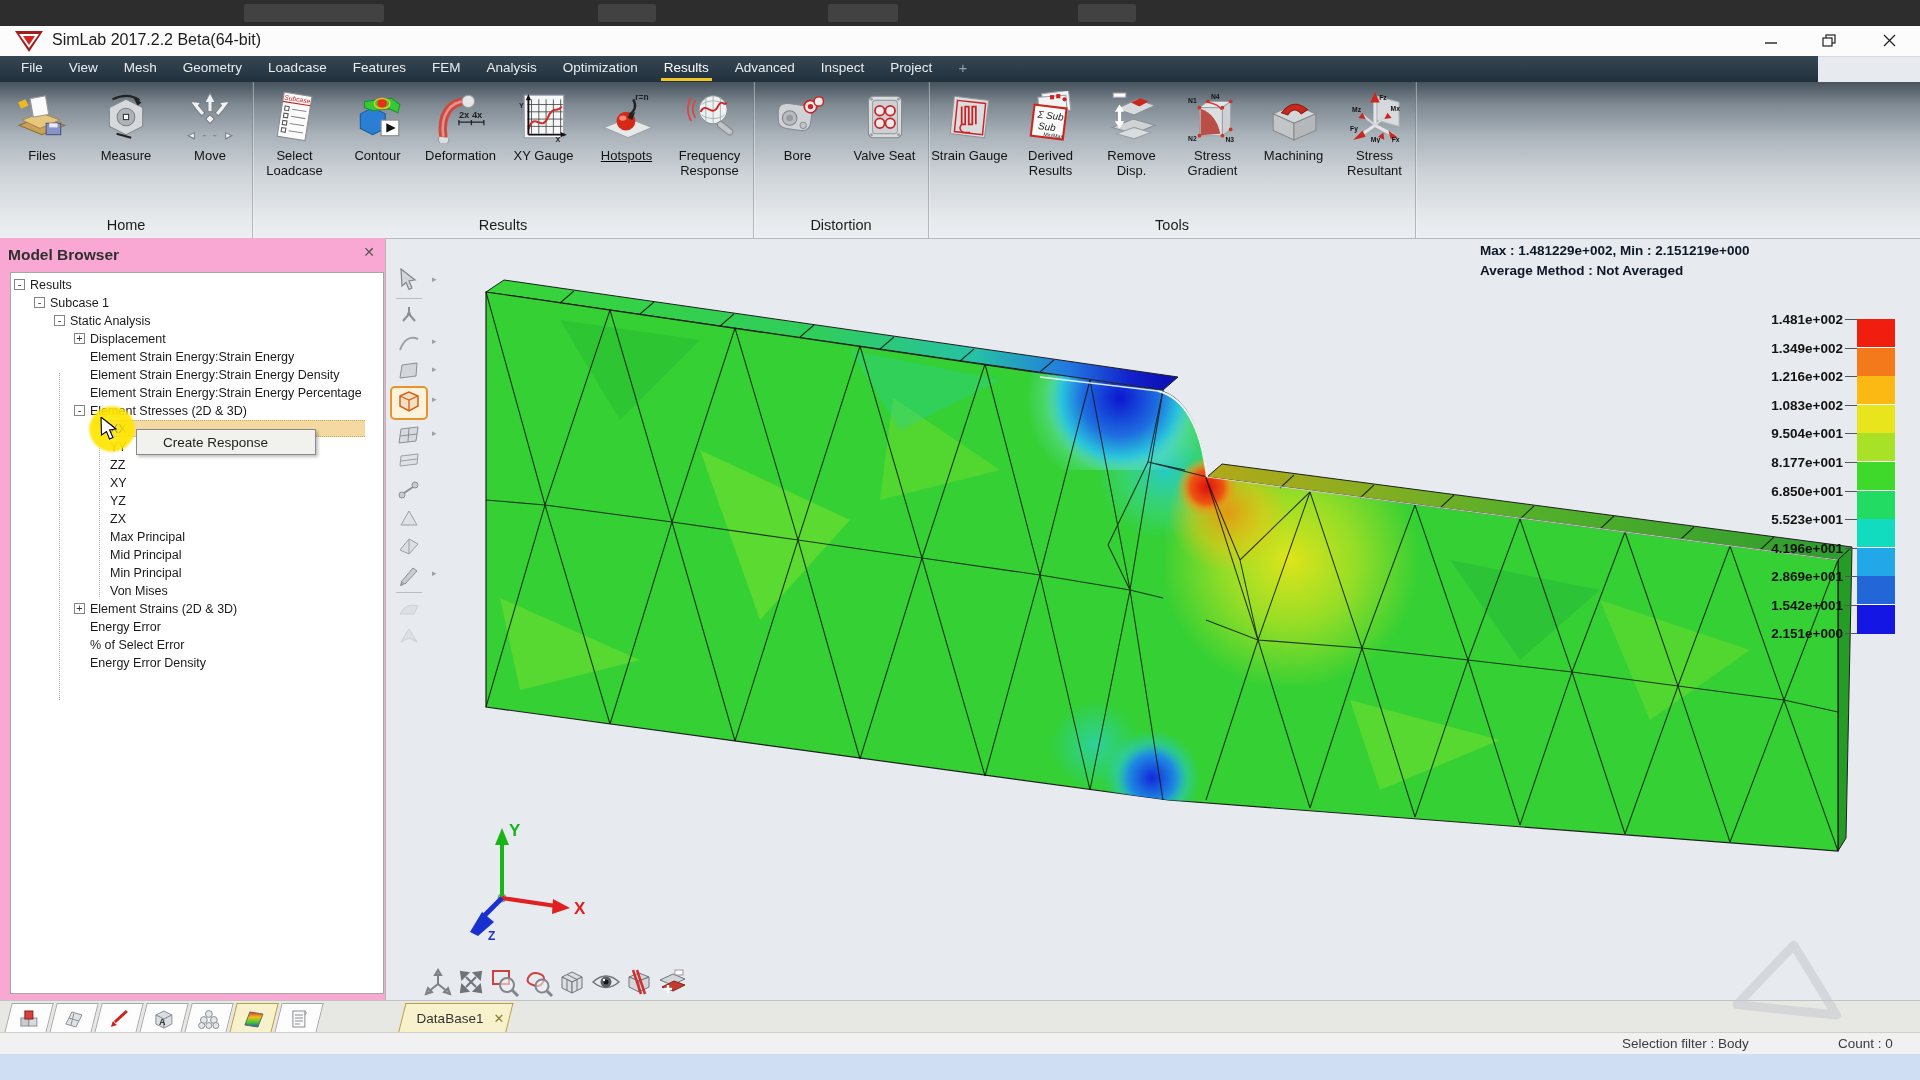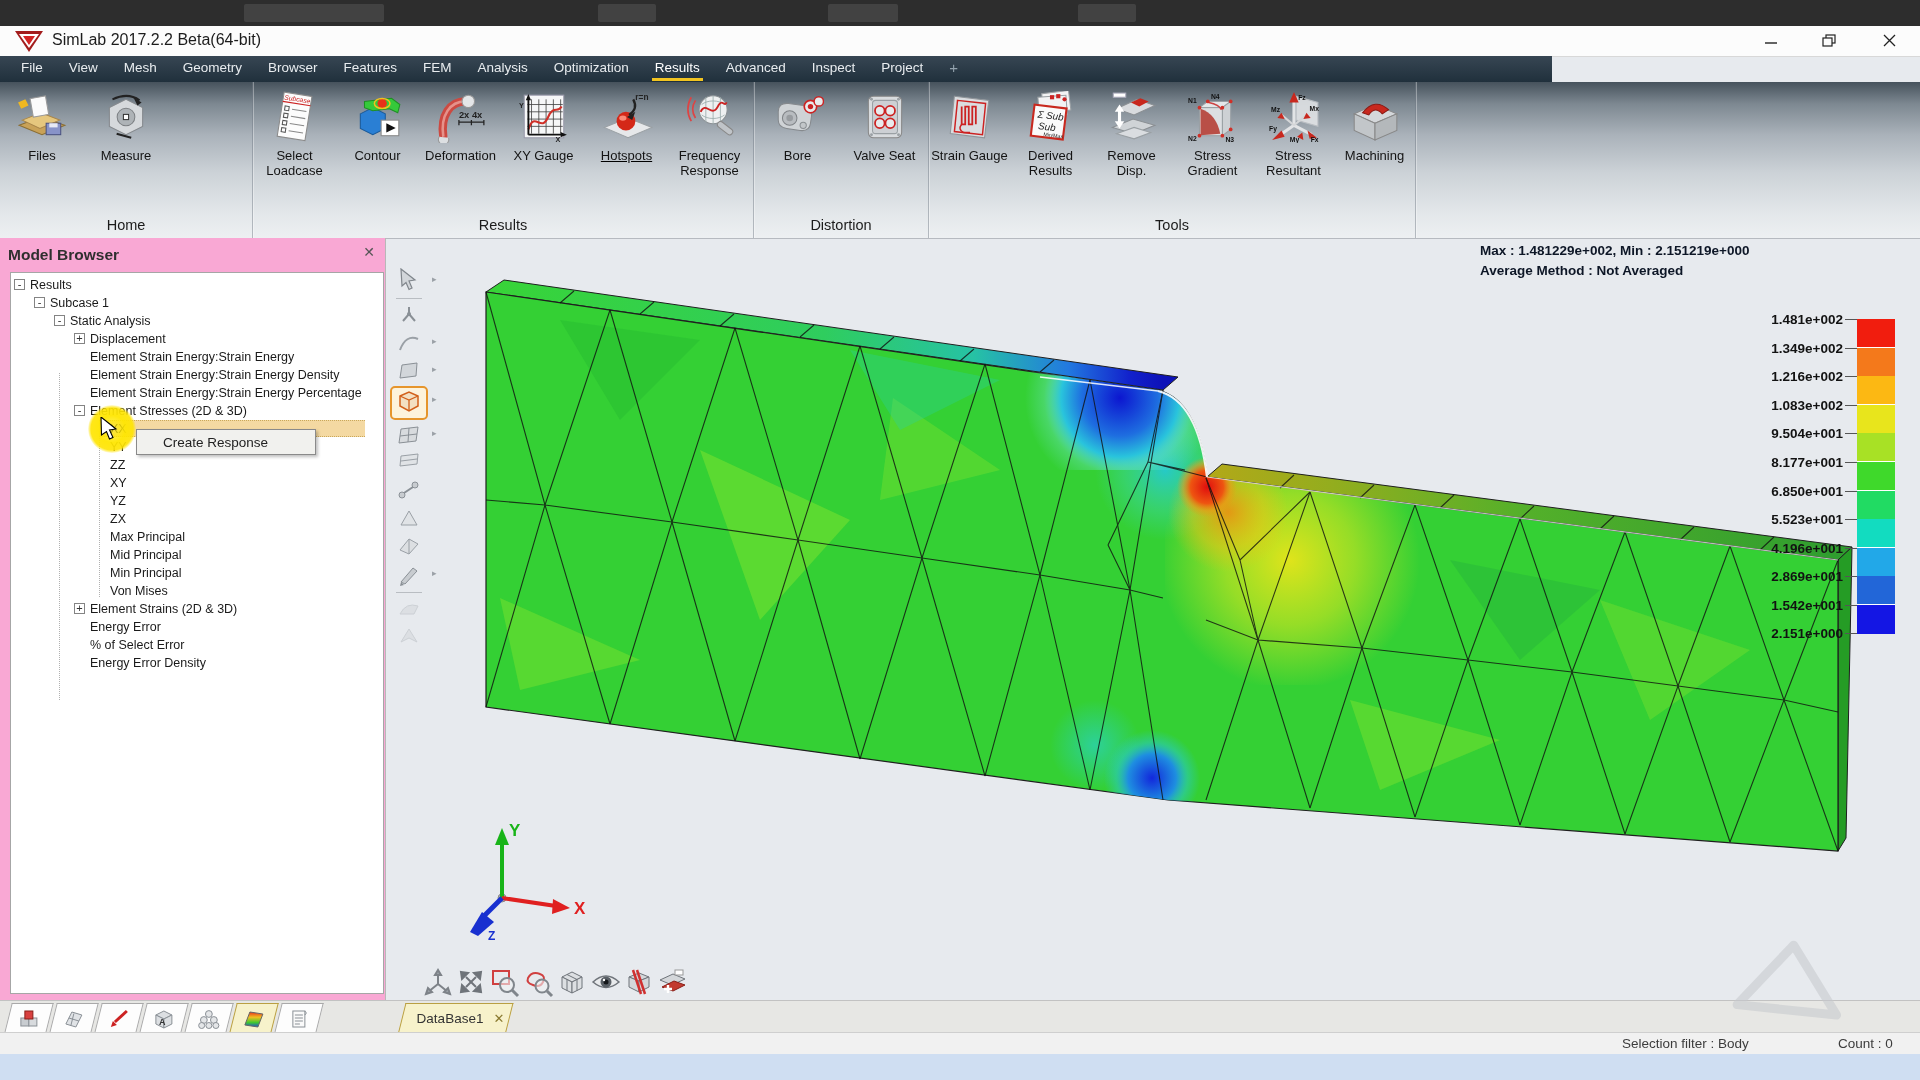--- a/index.html
+++ b/index.html
@@ -11,21 +11,21 @@
   #top-strip{left:0;top:0;width:1920px;height:26px;background:#2d2d2d;}
   #top-strip .seg{position:absolute;top:4px;height:18px;background:rgba(255,255,255,.10);border-radius:2px;}
 
   
   #title-bar{left:0;top:26px;width:1920px;height:30px;background:#fcfcfc;border-bottom:1px solid #d8d8d8;}
   #app-title{position:absolute;left:52px;top:5px;font-size:16px;color:#1c1c1c;}
   .winbtn{position:absolute;top:3px;width:30px;height:24px;text-align:center;color:#222;cursor:default;}
   .winbtn svg{margin-top:5px;}
 
   
-  #menu-bar{left:0;top:56px;width:1552px;height:26px;background:linear-gradient(#374653,#20303c);
+  #menu-bar{left:0;top:56px;width:1818px;height:26px;background:linear-gradient(#374653,#20303c);
             display:flex;align-items:center;padding-left:8px;box-sizing:border-box;}
   .menu-item{color:#e8ecef;font-size:13.5px;padding:0 13px;height:26px;line-height:24px;position:relative;}
   .menu-item.active{color:#fff;}
   .menu-item.active::after{content:"";position:absolute;left:10px;right:10px;bottom:1px;height:3px;background:#f2c420;}
   .menu-item.plus{color:#93a2ad;font-size:15px;}
 
   
   #ribbon{left:0;top:82px;width:1920px;height:156px;
     background:linear-gradient(180deg,#46525c 0%,#7d8891 14%,#aab2ba 34%,#ccd2d7 58%,#e3e7ea 84%,#edf0f2 100%);
     display:flex;border-bottom:1px solid #b6bac0;}
@@ -133,21 +133,21 @@
           <path d="M1,1 L12,12 M12,1 L1,12" stroke="#222" stroke-width="1.3"></path>
         </svg>
     </div>
   </div>
 
   <div id="menu-bar" class="abs">
     <span class="menu-item">File</span>
     <span class="menu-item">View</span>
     <span class="menu-item">Mesh</span>
     <span class="menu-item">Geometry</span>
-    <span class="menu-item">Browser</span>
+    <span class="menu-item">Loadcase</span>
     <span class="menu-item">Features</span>
     <span class="menu-item">FEM</span>
     <span class="menu-item">Analysis</span>
     <span class="menu-item">Optimization</span>
     <span class="menu-item active">Results</span>
     <span class="menu-item">Advanced</span>
     <span class="menu-item">Inspect</span>
     <span class="menu-item">Project</span>
     <span class="menu-item plus">+</span>
     <svg class="abs" style="left:1893px;top:60px;" width="20" height="20" viewBox="0 0 20 20">
@@ -174,20 +174,34 @@
         <div class="ritem" style="width:84px;">
           <svg class="ricon" viewBox="0 0 50 50">
             <polygon points="25,8 41,16 41,34 25,42 9,34 9,16" fill="#d6d9dc" stroke="#85898d"></polygon>
             <circle cx="25" cy="25" r="8.5" fill="#aeb3b7" stroke="#7d8084"></circle>
             <rect x="22.5" y="22.5" width="5" height="5" fill="#fff" stroke="#333"></rect>
             <path d="M12,8 Q27,1 38,9" fill="none" stroke="#222" stroke-width="2"></path>
             <polygon points="40,11 32,6 36,14" fill="#222"></polygon>
             <line x1="16" y1="41" x2="30" y2="45" stroke="#222" stroke-width="2"></line>
           </svg>
           <div class="rlabel">Measure</div>
+        </div>
+        <div class="ritem" style="width:84px;">
+          <svg class="ricon" viewBox="0 0 50 50">
+            <g fill="#f0f2f4" stroke="#777d83" stroke-width="1">
+              <path d="M25,2 l5,9 h-3 v9 h-4 v-9 h-3 z"></path>
+              <path d="M10,14 l-6,-8 10,1 -2,3 6,7 -3,3 -6,-7 z" transform="translate(2,4)"></path>
+              <path d="M40,14 l6,-8 -10,1 2,3 -6,7 3,3 6,-7 z" transform="translate(-2,4)"></path>
+              <rect x="22" y="24" width="6" height="6" transform="rotate(45 25 27)"></rect>
+              <path d="M10,40 l-6,3 6,3 z"></path>
+                <path d="M40,40 l6,3 -6,3 z"></path>
+              <path d="M18,43 h4 M28,43 h4" stroke-dasharray="3,2"></path>
+            </g>
+          </svg>
+          <div class="rlabel">Move</div>
         </div>
       </div>
       <div class="rglabel">Home</div>
     </div>
 
     <div class="rgroup" style="width:500px;">
       <div class="ritems">
         <div class="ritem" style="width:83px;">
           <svg class="ricon" viewBox="0 0 50 50">
             <g transform="rotate(9 25 25)">
@@ -366,20 +380,29 @@
                 <circle cx="34" cy="43" r="1.8"></circle>
                 <circle cx="42" cy="37" r="1.8"></circle>
                 <circle cx="20" cy="10" r="1.8"></circle>
               </g>
             <text x="1" y="12" font-size="6.5" font-weight="bold" fill="#111">N1</text>
             <text x="23" y="8" font-size="6.5" font-weight="bold" fill="#111">N4</text>
             <text x="1" y="48" font-size="6.5" font-weight="bold" fill="#111">N2</text>
             <text x="37" y="49" font-size="6.5" font-weight="bold" fill="#111">N3</text>
           </svg>
           <div class="rlabel">Stress Gradient</div>
+        </div>
+        <div class="ritem" style="width:81px;">
+          <svg class="ricon" viewBox="0 0 50 50">
+            <polygon points="5,22 25,13 46,22 25,31" fill="#d4d7da" stroke="#888"></polygon>
+            <polygon points="5,22 5,38 25,47 25,31" fill="#c2c6c9" stroke="#888"></polygon>
+            <polygon points="46,22 46,38 25,47 25,31" fill="#b4b8bb" stroke="#888"></polygon>
+            <path d="M13,21 q12,-15 25,-3 l-6,4 q-7,-8 -13,1 z" fill="#c8281e" stroke="#8a1a14"></path>
+          </svg>
+          <div class="rlabel">Machining</div>
         </div>
         <div class="ritem" style="width:81px;">
           <svg class="ricon" viewBox="0 0 50 50">
             <polygon points="27,5 48,11 48,34 27,28" fill="#e6e8ea" opacity=".85" stroke="#c0c4c8"></polygon>
             <g stroke="#e2e4e6" stroke-width="3">
               <line x1="25" y1="33" x2="25" y2="10"></line>
                 <line x1="25" y1="33" x2="9" y2="44"></line>
                 <line x1="25" y1="33" x2="42" y2="42"></line>
             </g>
             <g stroke="#d4d6d8" stroke-width="2">
@@ -395,29 +418,20 @@
               <polygon points="28,44 33,40 34,47"></polygon>
             </g>
             <text x="29" y="9" font-size="6.5" font-weight="bold" fill="#111">Fz</text>
             <text x="3" y="20" font-size="6.5" font-weight="bold" fill="#111">Mz</text>
             <text x="40" y="19" font-size="6.5" font-weight="bold" fill="#111">Mx</text>
             <text x="1" y="38" font-size="6.5" font-weight="bold" fill="#111">Fy</text>
             <text x="21" y="49" font-size="6.5" font-weight="bold" fill="#111">My</text>
             <text x="41" y="49" font-size="6.5" font-weight="bold" fill="#111">Fx</text>
           </svg>
           <div class="rlabel">Stress Resultant</div>
-        </div>
-        <div class="ritem" style="width:81px;">
-          <svg class="ricon" viewBox="0 0 50 50">
-            <polygon points="5,22 25,13 46,22 25,31" fill="#d4d7da" stroke="#888"></polygon>
-            <polygon points="5,22 5,38 25,47 25,31" fill="#c2c6c9" stroke="#888"></polygon>
-            <polygon points="46,22 46,38 25,47 25,31" fill="#b4b8bb" stroke="#888"></polygon>
-            <path d="M13,21 q12,-15 25,-3 l-6,4 q-7,-8 -13,1 z" fill="#c8281e" stroke="#8a1a14"></path>
-          </svg>
-          <div class="rlabel">Machining</div>
         </div>
       </div>
       <div class="rglabel">Tools</div>
     </div>
     <div class="rgroup rfill"></div>
   </div>
 
   <div id="browser-panel" class="abs">
     <div id="mb-title">Model Browser</div>
     <div id="mb-close">✕</div>

